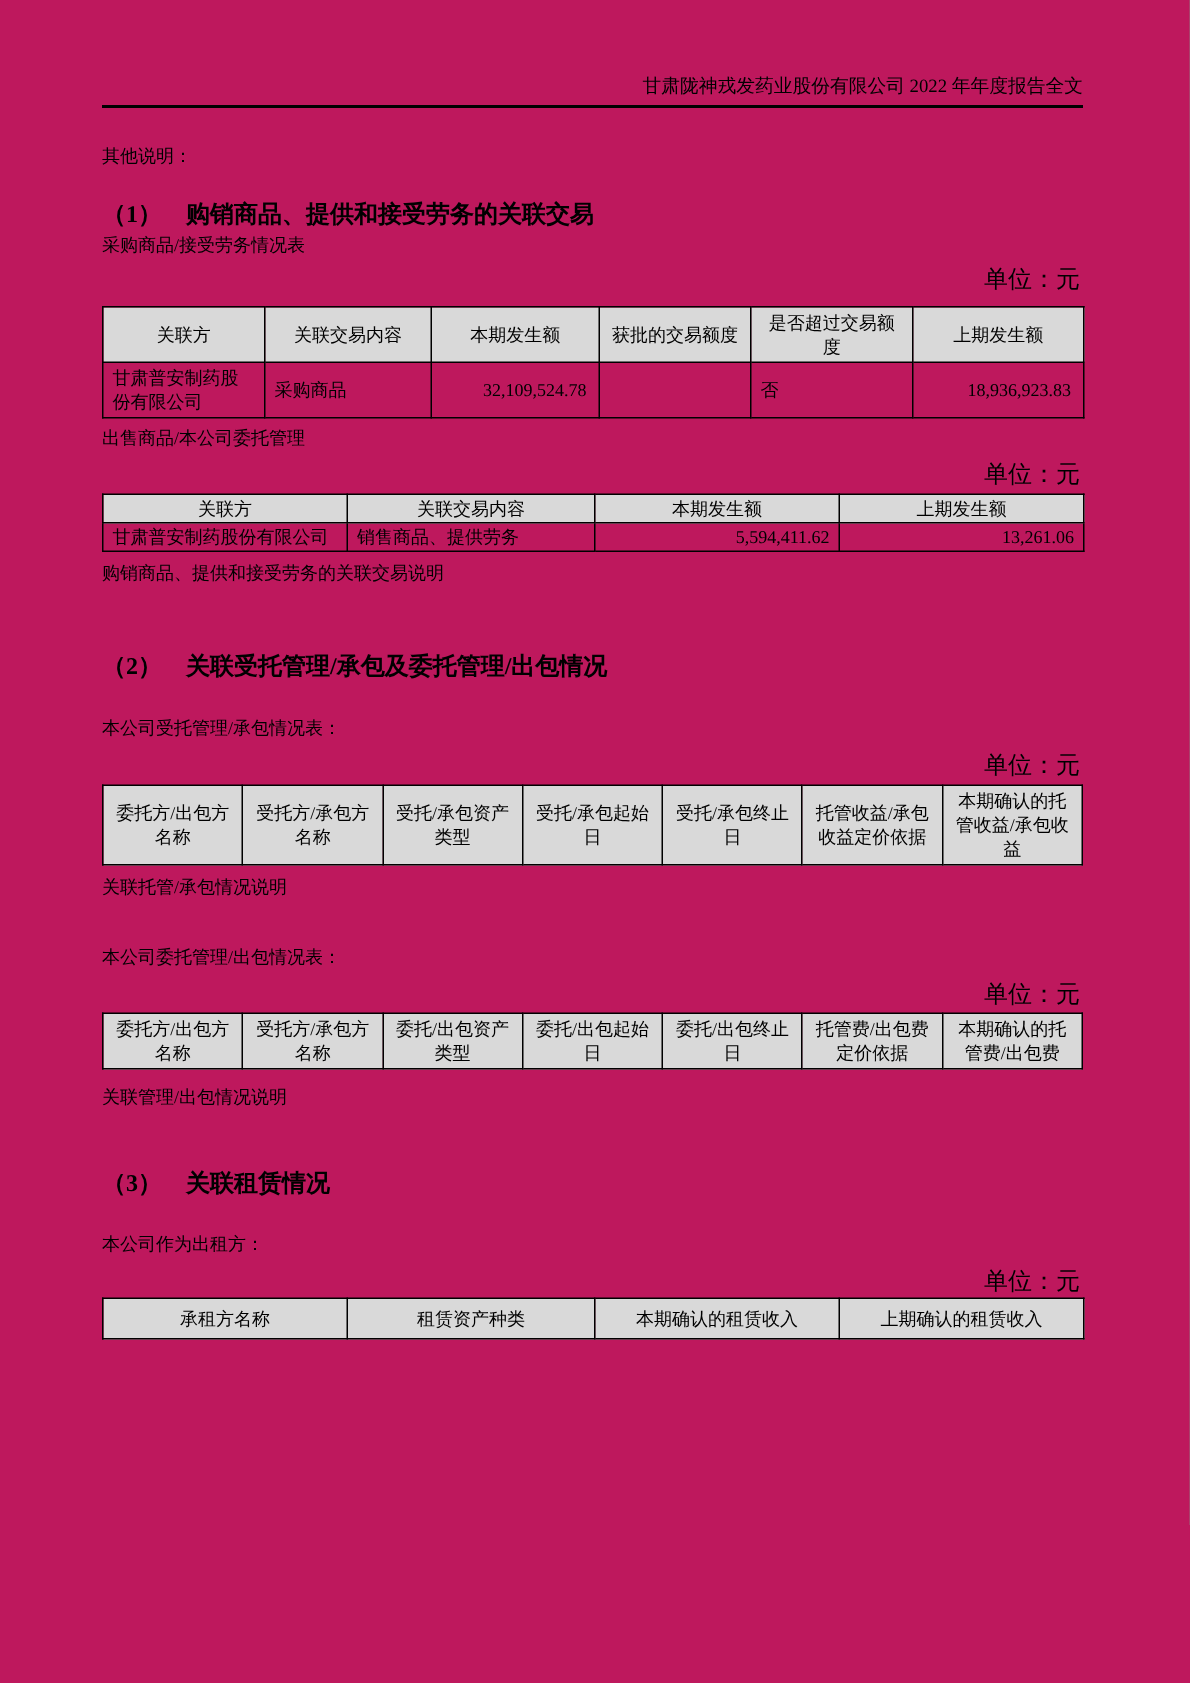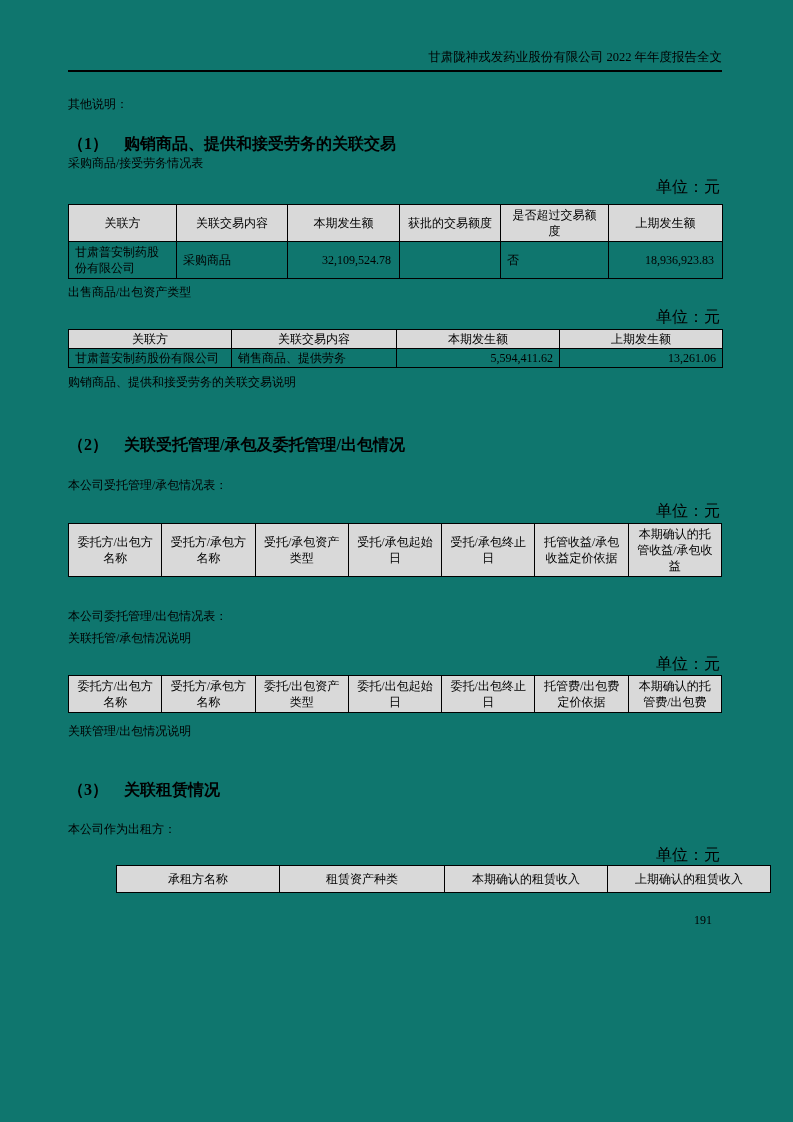--- a/index.html
+++ b/index.html
@@ -7,21 +7,21 @@
   body {
     background: #888;
     font-family: "Liberation Serif", "DejaVu Serif", serif;
     color: #000;
   }
   .page {
     position: relative;
     width: 793px;
     height: 1122px;
     margin: 0 auto;
-    background: #0f766e;
+    background: #be185d;
     overflow: hidden;
   }
   .content {
     width: 654px;
     margin-left: 68px;
   }
   .hdr-title {
     margin-top: 48px;
     font-size: 12.5px;
     line-height: 18px;
@@ -78,21 +78,21 @@
   table.t-slim th, table.t-slim td { padding: 1px 6px; }
   table.t-head-only th { padding: 5px 8px; }
   .pageno {
     font-size: 12px;
     line-height: 14px;
     text-align: right;
     padding-right: 10px;
   }
   
   .mt4  { margin-top: 4px; }
-  .mt2  { margin-top: 2px; margin-left: 48px; }
+  .mt2  { margin-top: 2px; }
   .mt3  { margin-top: 3px; }
   .mt5  { margin-top: 5px; }
   .mt6  { margin-top: 6px; }
   .mt8  { margin-top: 8px; }
   .mt9  { margin-top: 9px; }
   .mt10 { margin-top: 10px; }
   .mt18 { margin-top: 2px; }
   .mt20 { margin-top: 20px; }
   .mt22 { margin-top: 22px; }
   .mt23 { margin-top: 23px; }
@@ -143,21 +143,21 @@
           <td>甘肃普安制药股份有限公司</td>
           <td>采购商品</td>
           <td class="num">32,109,524.78</td>
           <td></td>
           <td>否</td>
           <td class="num">18,936,923.83</td>
         </tr>
       </tbody>
     </table>
 
-    <p class="body-text mt5">出售商品/出包资产类型</p>
+    <p class="body-text mt5">出售商品/本公司委托管理</p>
     <div class="unit mt9">单位：元</div>
 
     <table class="t-slim mt4">
       <colgroup>
         <col style="width:163px">
           <col style="width:165px">
           <col style="width:163px">
           <col style="width:163px">
       </colgroup>
       <thead>
@@ -192,23 +192,23 @@
           <th>受托方/承包方名称</th>
           <th>受托/承包资产类型</th>
           <th>受托/承包起始日</th>
           <th>受托/承包终止日</th>
           <th>托管收益/承包收益定价依据</th>
           <th>本期确认的托管收益/承包收益</th>
         </tr>
       </thead>
     </table>
 
+    <p class="body-text mt6">关联托管/承包情况说明</p>
+
     <p class="body-text mt31">本公司委托管理/出包情况表：</p>
-
-    <p class="body-text mt6">关联托管/承包情况说明</p>
     <div class="unit mt10">单位：元</div>
 
     <table class="t-wide mt3">
       <thead>
         <tr>
           <th>委托方/出包方名称</th>
           <th>受托方/承包方名称</th>
           <th>委托/出包资产类型</th>
           <th>委托/出包起始日</th>
           <th>委托/出包终止日</th>
@@ -235,16 +235,15 @@
       <thead>
         <tr>
           <th>承租方名称</th>
           <th>租赁资产种类</th>
           <th>本期确认的租赁收入</th>
           <th>上期确认的租赁收入</th>
         </tr>
       </thead>
     </table>
 
-    <div class="pageno mt20">191</div>
 
   </div>
 </div>
 
 </body></html>

